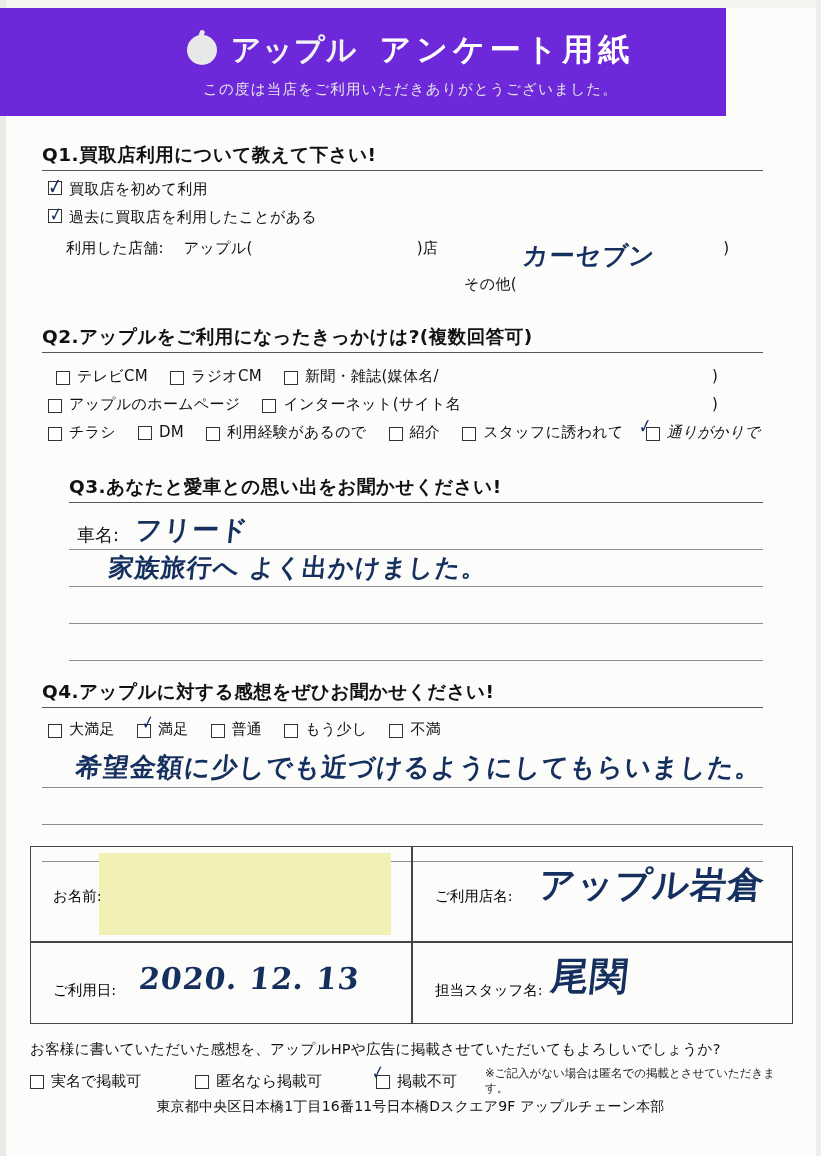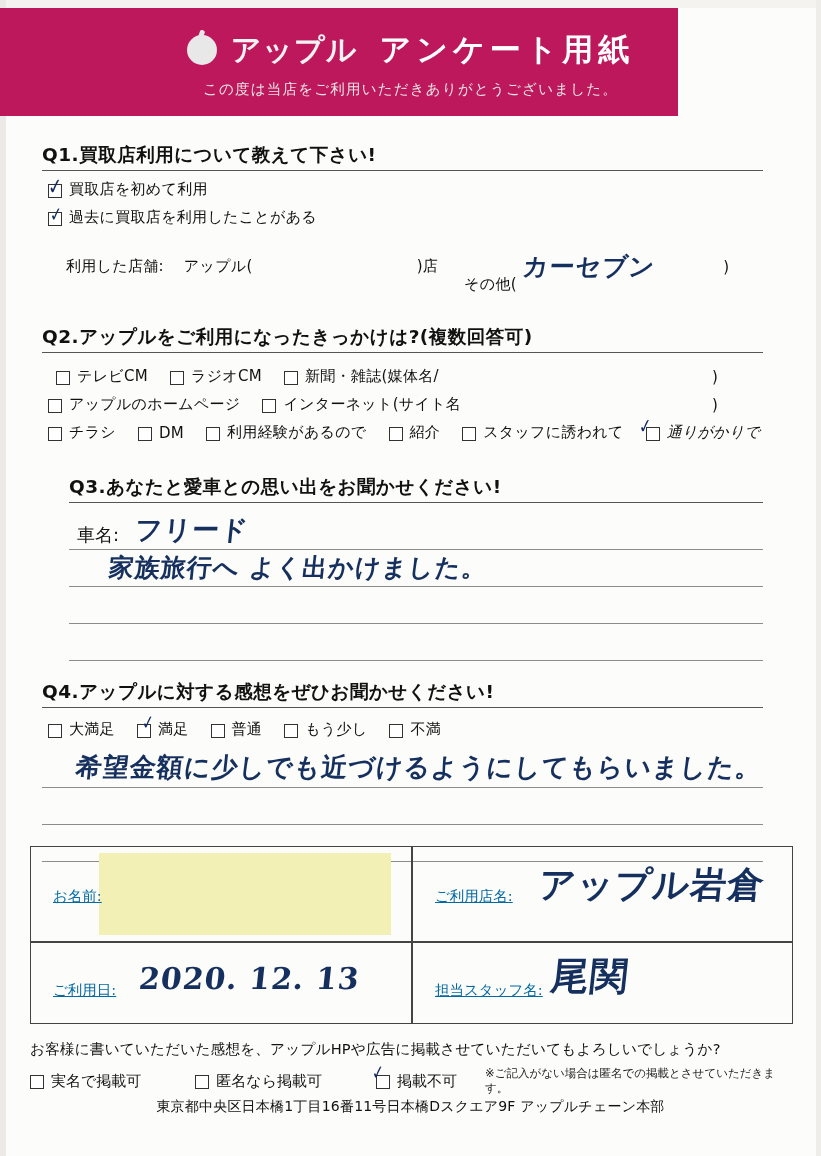--- a/index.html
+++ b/index.html
@@ -10,25 +10,24 @@
     color:#1a1a1a;
     position:relative;
     overflow:hidden;
   }
   .page{
     position:absolute;inset:0;
     background:#fcfcfa;
   }
   
   .header{
-    position:absolute;left:0;top:8px;width:660px;height:108px;
-    background:#be185d;
+    position:absolute;left:0;top:8px;width:726px;height:108px;
+    background:#6d28d9;
     color:#fff;
     overflow:hidden;
-    padding-left:18px;
   }
   .header-inner{
     position:absolute;left:0;top:0;width:821px;height:108px;
     display:flex;flex-direction:column;align-items:center;justify-content:center;
   }
   .logo-row{display:flex;align-items:center;gap:14px;margin-top:4px;}
   .apple-mark{
     width:30px;height:30px;border-radius:50%;
     background:#e8e8e8;
     position:relative;
@@ -56,21 +55,21 @@
     font-size:18.5px;font-weight:bold;letter-spacing:0.5px;color:#111;
   }
   .q-underline{
     border-bottom:1.6px solid #555;
     padding-bottom:3px;
     margin:0 30px 0 30px;
   }
   .sect{margin-top:24px;}
   .row{
     font-size:15px;color:#111;margin:9px 0 0 36px;letter-spacing:0.3px;
-    display:flex;align-items:center;flex-wrap:wrap;
+    display:flex;align-items:flex-start;flex-wrap:wrap;
   }
   .cb{
     display:inline-block;width:12px;height:12px;
     border:1.4px solid #333;margin-right:7px;
     position:relative;top:1px;flex:0 0 auto;background:#fff;
   }
   .opt{margin-right:22px;display:inline-flex;align-items:center;white-space:nowrap;}
   .opt span.lbl{font-size:15px;}
   
   .hand{
@@ -101,21 +100,21 @@
     position:absolute;left:30px;top:846px;width:761px;height:176px;
     border:1.6px solid #444;
   }
   .botbox .vdiv{
     position:absolute;left:380px;top:0;width:1.6px;height:176px;background:#444;
   }
   .botbox .hdiv{
     position:absolute;left:0;top:94px;width:761px;height:1.6px;background:#444;
   }
   .cell-label{
-    position:absolute;font-size:14.5px;color:#0369a1;text-decoration:underline;
+    position:absolute;font-size:14.5px;color:#000000;
   }
   .redact{
     position:absolute;left:68px;top:6px;width:292px;height:82px;
     background:#f2f0b5;
   }
   .footer-note{
     position:absolute;left:30px;top:1040px;width:766px;font-size:14.6px;color:#111;
     letter-spacing:0.2px;
   }
   .footer-opts{

